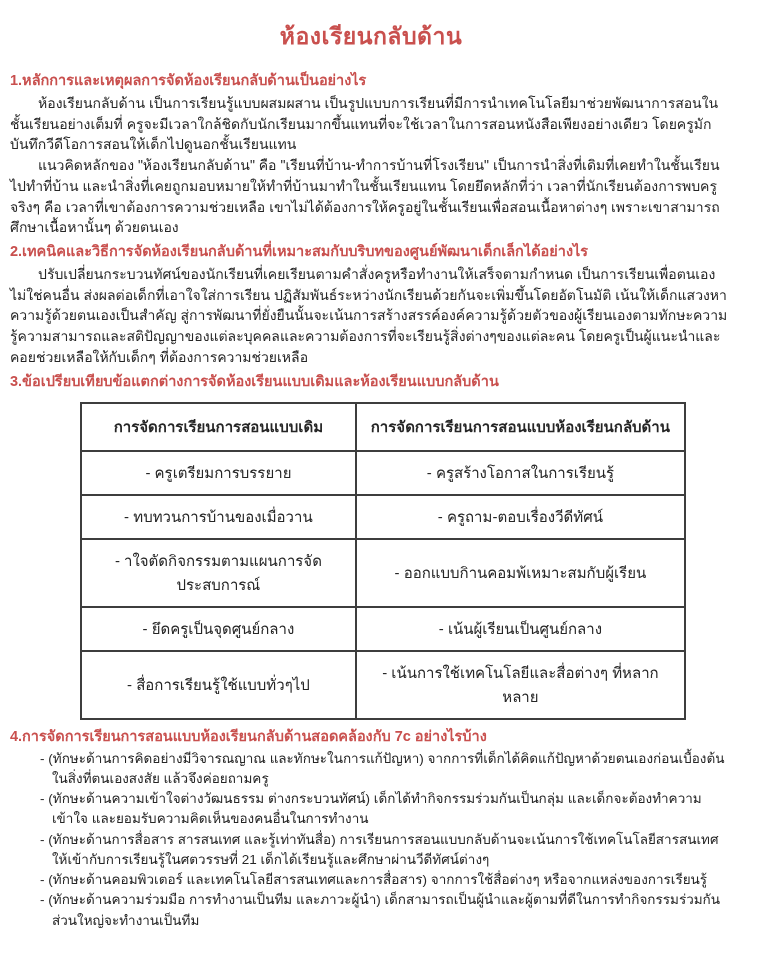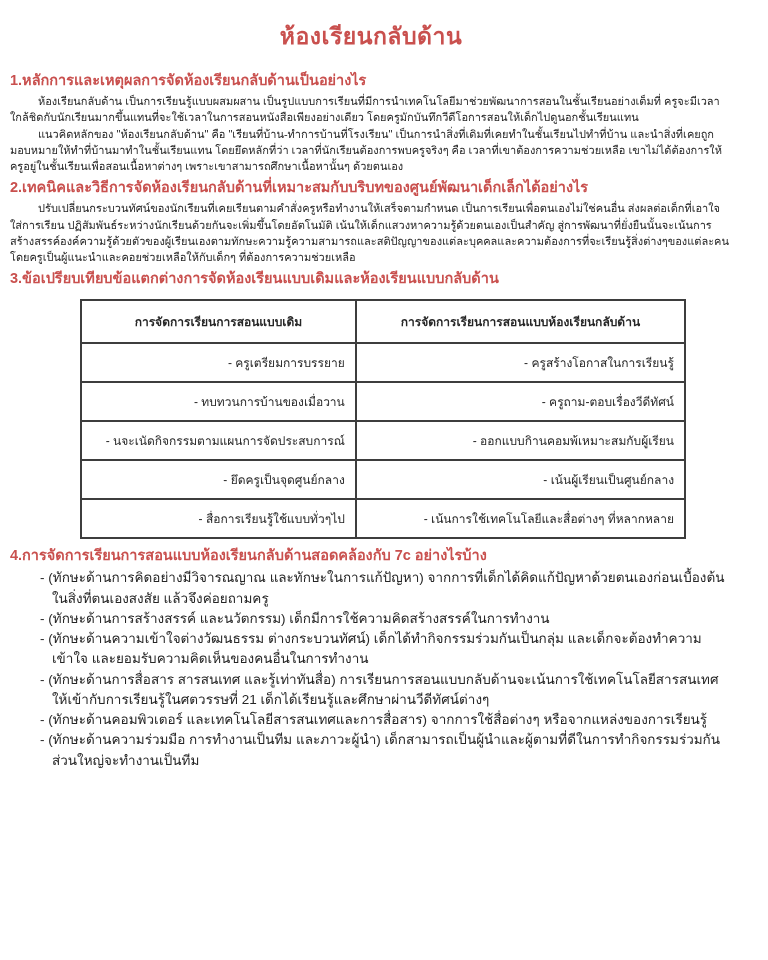--- a/index.html
+++ b/index.html
@@ -25,43 +25,43 @@
     margin: 8px 0 14px 0;
     letter-spacing: 0.5px;
   }
   .section-heading {
     color: #c9504e;
     font-size: 14.5px;
     font-weight: bold;
     margin: 1px 0 2px 0;
   }
   .para {
-    font-size: 11px;
+    font-size: 14px;
     line-height: 1.48;
     text-indent: 28px;
     text-align: left;
   }
   .compare-table {
     border-collapse: collapse;
     margin: 10px 0 4px 70px;
     width: 606px;
     table-layout: fixed;
   }
   .compare-table th, .compare-table td {
     border: 2px solid #3d3d3d;
-    font-size: 12px;
+    font-size: 15px;
     vertical-align: middle;
   }
   .compare-table th {
     font-weight: bold;
     text-align: center;
     padding: 11px 6px;
   }
   .compare-table td {
-    text-align: right;
+    text-align: center;
     padding: 9px 10px;
   }
   .col-left  { width: 45.5%; }
   .col-right { width: 54.5%; }
   .bullet-list { margin-top: 2px; }
   .bullet {
     font-size: 13.5px;
     line-height: 1.5;
     margin-left: 42px;
     margin-right: 0;
@@ -98,40 +98,39 @@
       <tbody>
         <tr>
           <td>- ครูเตรียมการบรรยาย</td>
           <td>- ครูสร้างโอกาสในการเรียนรู้</td>
         </tr>
         <tr>
           <td>- ทบทวนการบ้านของเมื่อวาน</td>
           <td>- ครูถาม-ตอบเรื่องวีดีทัศน์</td>
         </tr>
         <tr>
-          <td>- นจะเนัดกิจกรรมตามแผนการจัดประสบการณ์</td>
+          <td>- าใจตัดกิจกรรมตามแผนการจัดประสบการณ์</td>
           <td>- ออกแบบกิานคอมพ้เหมาะสมกับผู้เรียน</td>
         </tr>
         <tr>
           <td>- ยึดครูเป็นจุดศูนย์กลาง</td>
           <td>- เน้นผู้เรียนเป็นศูนย์กลาง</td>
         </tr>
         <tr>
           <td>- สื่อการเรียนรู้ใช้แบบทั่วๆไป</td>
           <td>- เน้นการใช้เทคโนโลยีและสื่อต่างๆ ที่หลากหลาย</td>
         </tr>
       </tbody>
     </table>
   </div>
 
   <div>
     <div class="section-heading">4.การจัดการเรียนการสอนแบบห้องเรียนกลับด้านสอดคล้องกับ 7c อย่างไรบ้าง</div>
     <div class="bullet-list">
       <div class="bullet">- (ทักษะด้านการคิดอย่างมีวิจารณญาณ และทักษะในการแก้ปัญหา) จากการที่เด็กได้คิดแก้ปัญหาด้วยตนเองก่อนเบื้องต้น ในสิ่งที่ตนเองสงสัย แล้วจึงค่อยถามครู</div>
-      <div class="bullet">- (ทักษะด้านการสร้างสรรค์ และนวัตกรรม) เด็กมีการใช้ความคิดสร้างสรรค์ในการทำงาน</div>
       <div class="bullet">- (ทักษะด้านความเข้าใจต่างวัฒนธรรม ต่างกระบวนทัศน์) เด็กได้ทำกิจกรรมร่วมกันเป็นกลุ่ม และเด็กจะต้องทำความเข้าใจ และยอมรับความคิดเห็นของคนอื่นในการทำงาน</div>
       <div class="bullet">- (ทักษะด้านการสื่อสาร สารสนเทศ และรู้เท่าทันสื่อ) การเรียนการสอนแบบกลับด้านจะเน้นการใช้เทคโนโลยีสารสนเทศให้เข้ากับการเรียนรู้ในศตวรรษที่ 21 เด็กได้เรียนรู้และศึกษาผ่านวีดีทัศน์ต่างๆ</div>
       <div class="bullet">- (ทักษะด้านคอมพิวเตอร์ และเทคโนโลยีสารสนเทศและการสื่อสาร) จากการใช้สื่อต่างๆ หรือจากแหล่งของการเรียนรู้</div>
       <div class="bullet">- (ทักษะด้านความร่วมมือ การทำงานเป็นทีม และภาวะผู้นำ) เด็กสามารถเป็นผู้นำและผู้ตามที่ดีในการทำกิจกรรมร่วมกัน ส่วนใหญ่จะทำงานเป็นทีม</div>
 
     </div>
   </div>
 
 </div>
 

